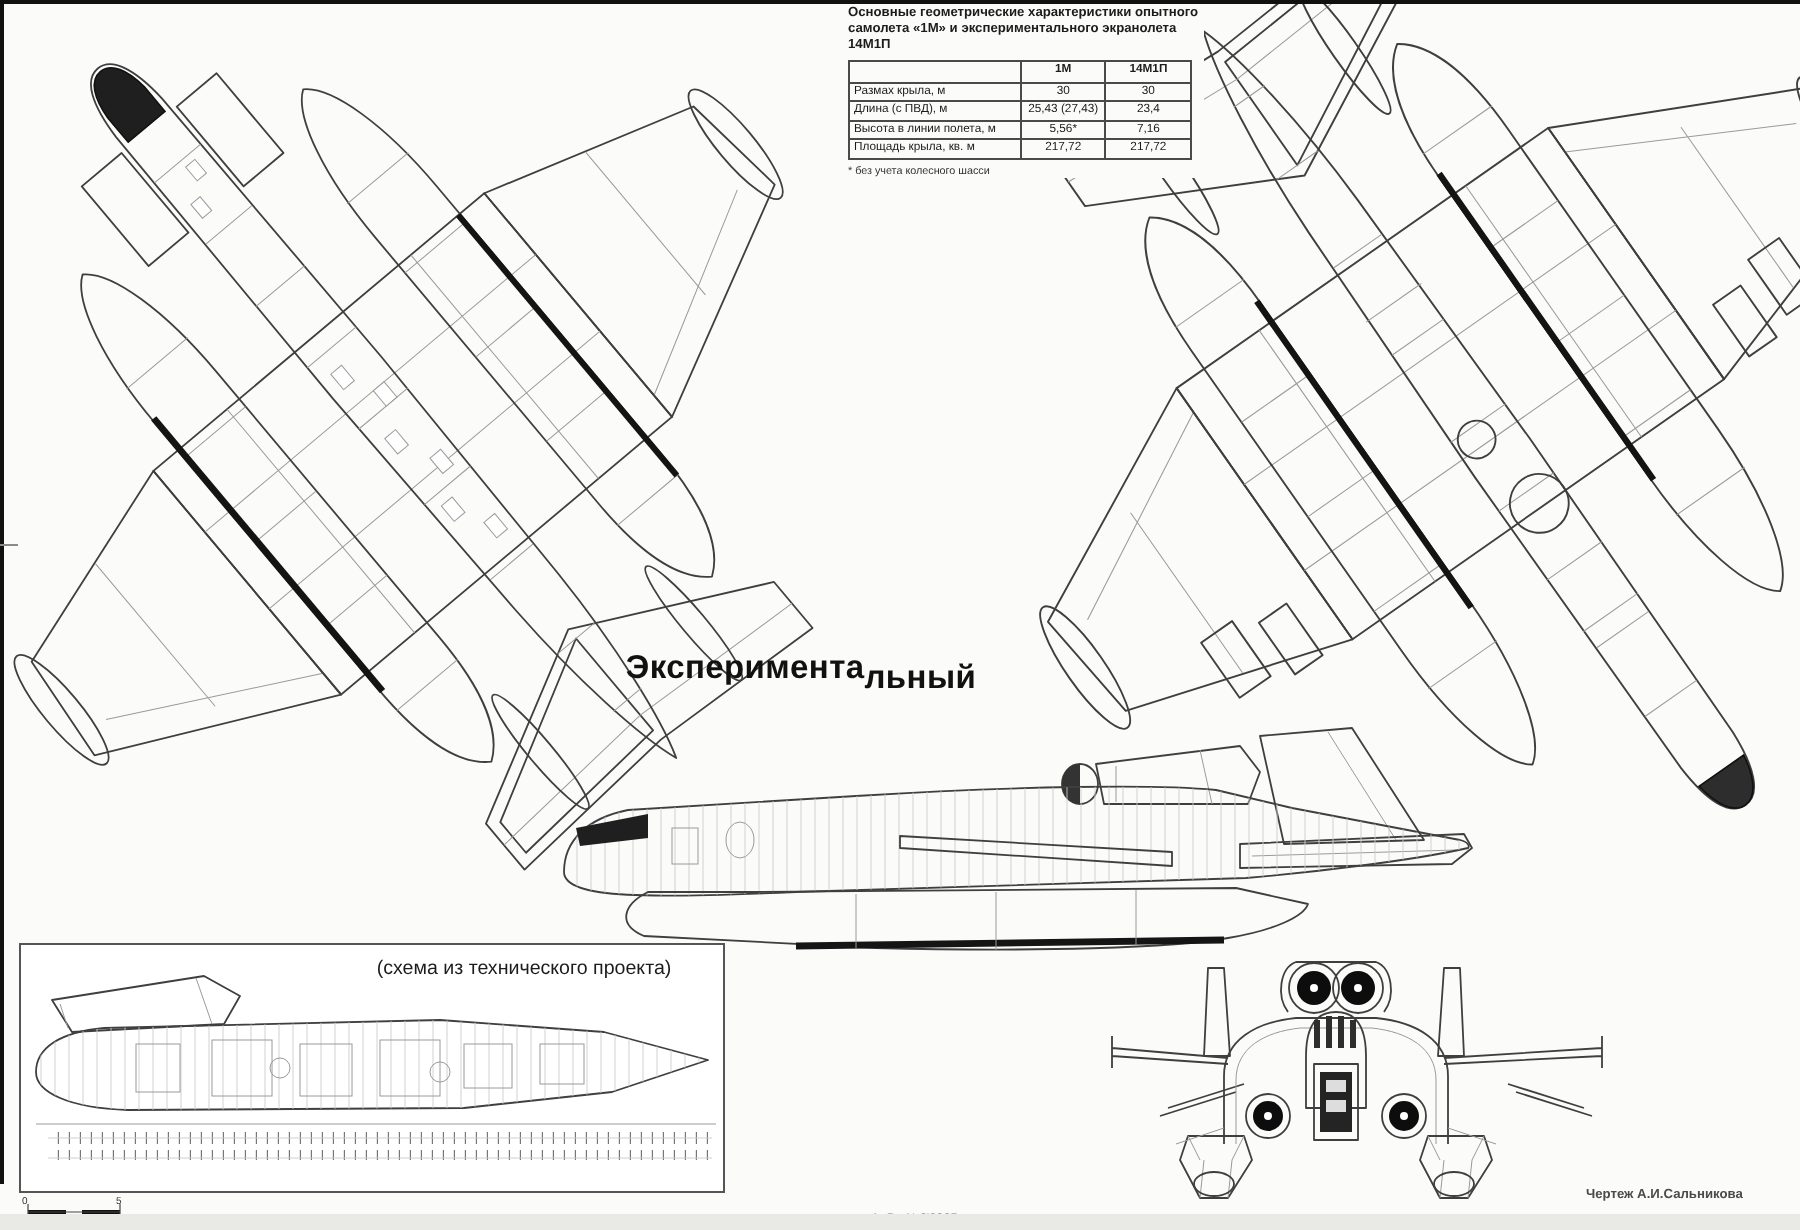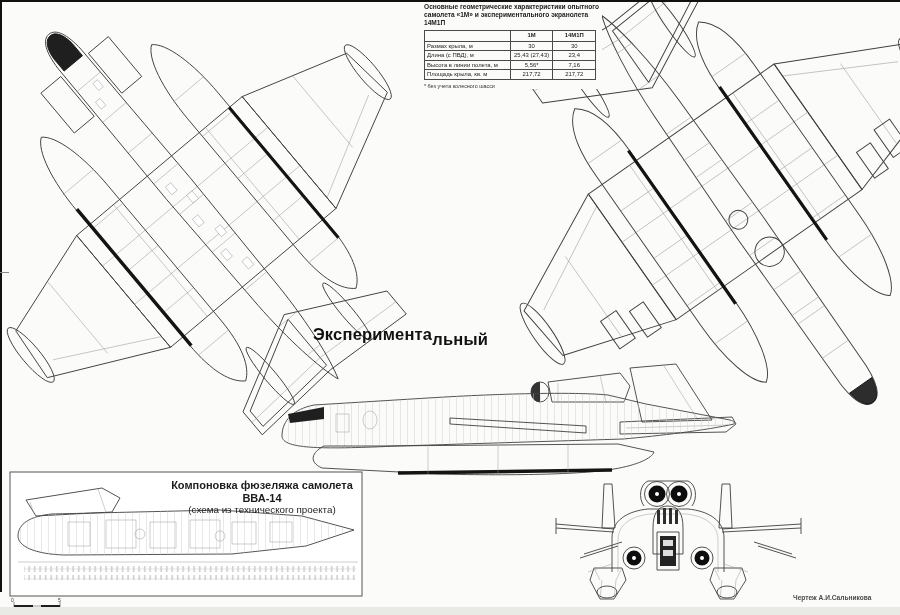--- a/index.html
+++ b/index.html
@@ -250,20 +250,19 @@
     <div class="spec-note">* без учета колесного шасси</div>
   </div>
 
   
   <div class="main-title">
     <div><span>Эксперимента</span><span class="drop">льный</span></div>
   </div>
 
   
   <div class="layout-caption">
-    <div class="c1">Компоновка фюзеляжа самолета ВВА-14</div>
     <div class="c2">(схема из технического проекта)</div>
   </div>
 
   
   <div class="credit">Чертеж А.И.Сальникова</div>
   <div class="magazine">«АиВ» №6'2005 г.</div>
 </div>
 
 </body></html>

